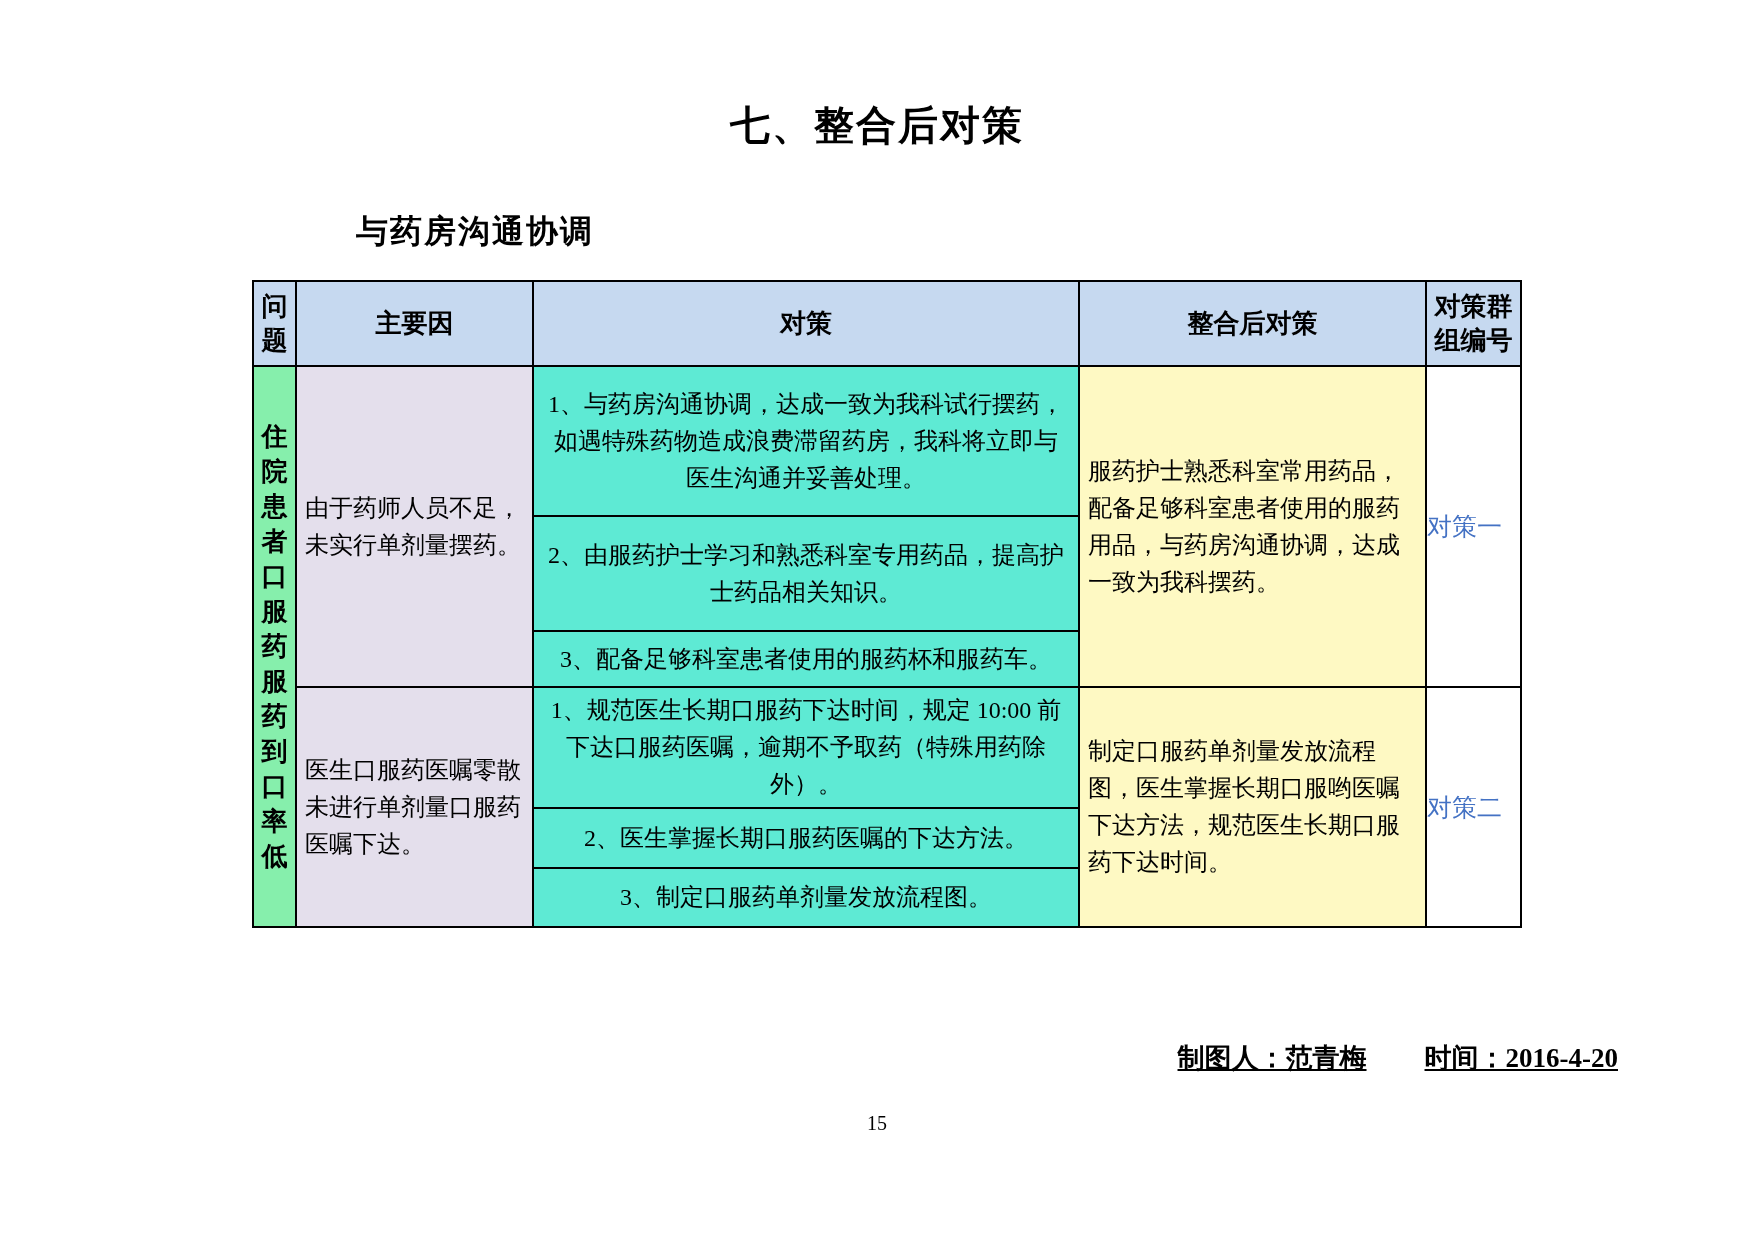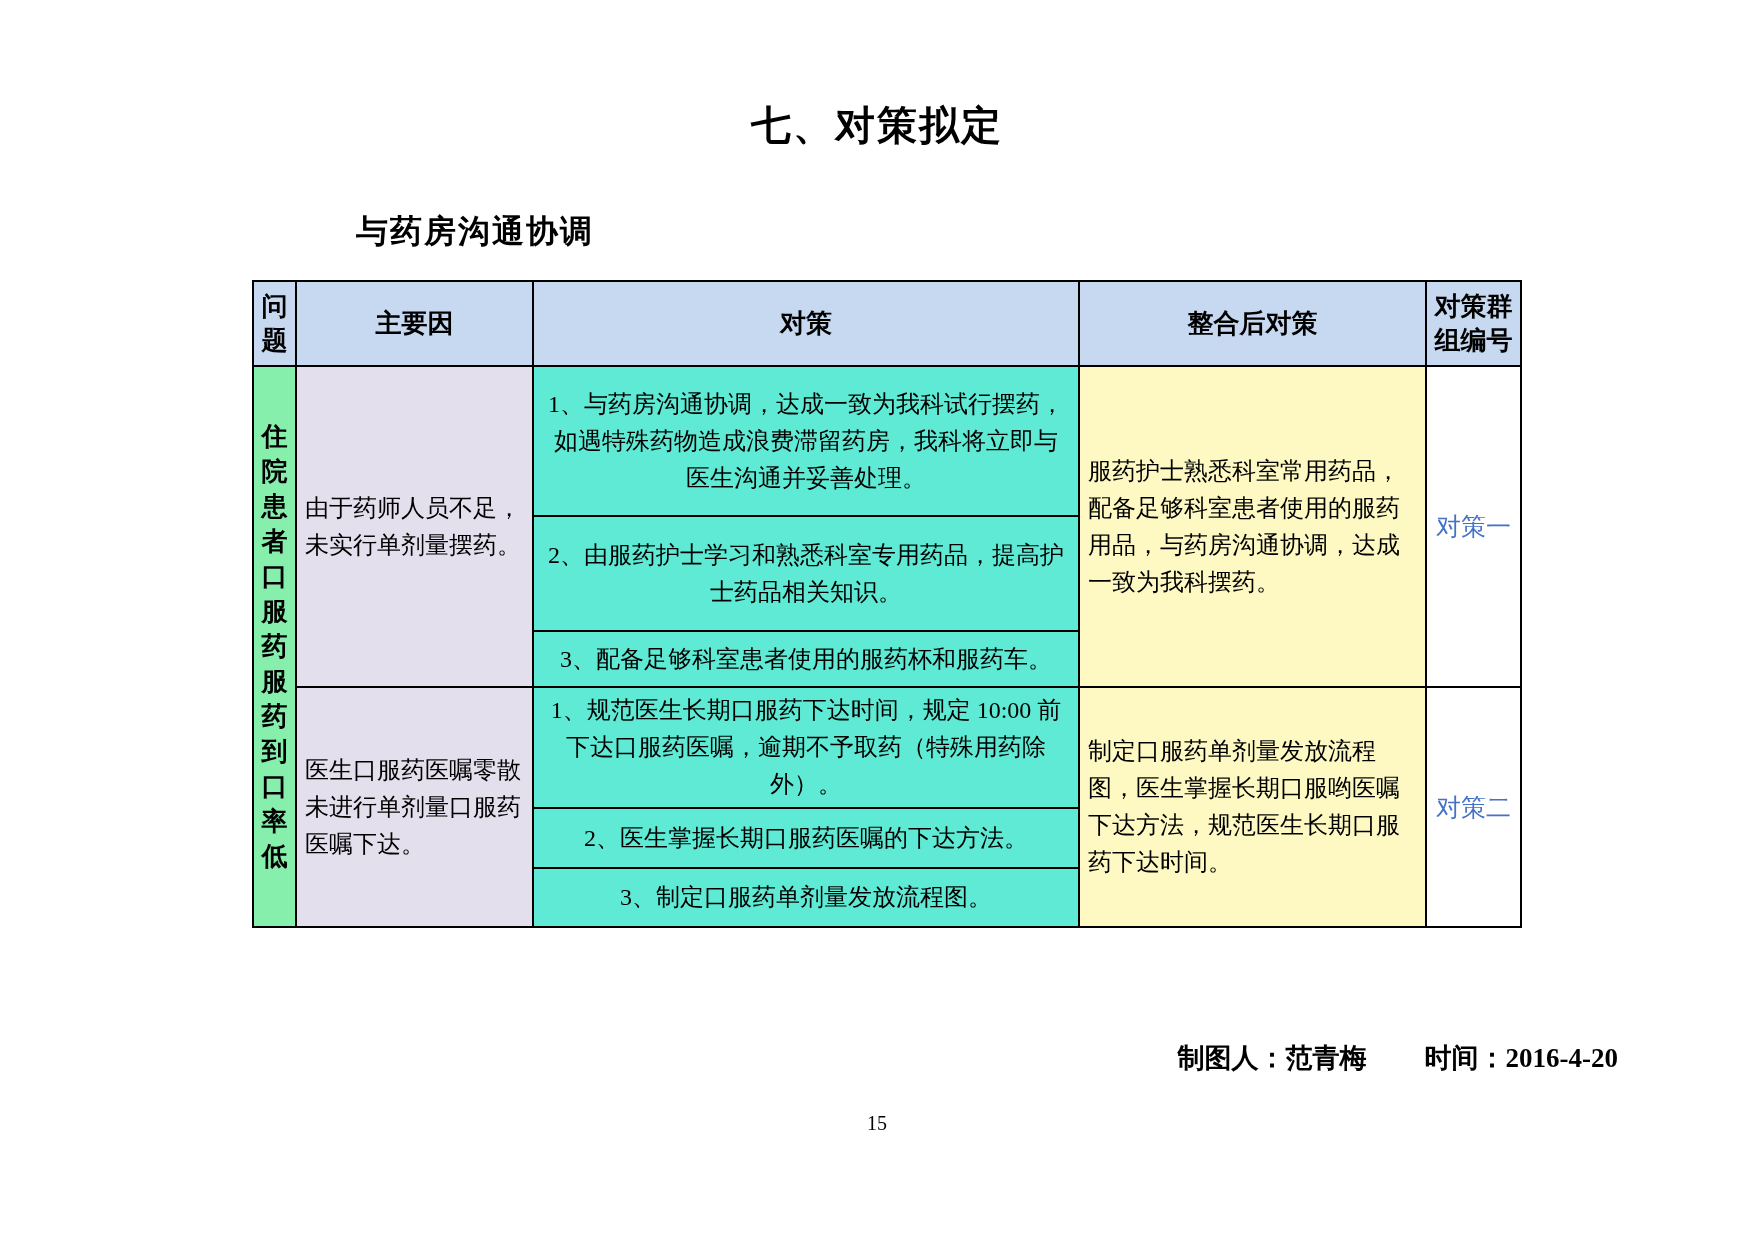--- a/index.html
+++ b/index.html
@@ -42,39 +42,39 @@
   }
   td.cm-cell {
     background:#5eead4; font-size:24px; line-height:37px;
     text-align:center; vertical-align:middle; padding:4px 9px;
   }
   td.int-cell {
     background:#fef9c3; font-size:24px; line-height:37px;
     text-align:left; vertical-align:middle; padding:4px 8px;
   }
   td.group-cell {
-    background:#ffffff; text-align:center; vertical-align:middle;
+    background:#ffffff; text-align:left; vertical-align:middle;
   }
   td.group-cell .link {
     font-size:25px; color:#4472C4; cursor:pointer;
   }
   .footer {
     position:absolute; top:1040px; right:136px;
-    font-size:27px; font-weight:bold; white-space:nowrap;
+    font-size:27px; font-weight:bold; white-space:nowrap;text-decoration:underline;
   }
   .footer .gap { margin-left:58px; }
   .pageno {
     position:absolute; top:1112px; left:0; width:100%;
     text-align:center; font-size:20px;
   }
 </style>
 </head>
 <body>
 
-<div class="title">七、对策拟定</div>
+<div class="title">七、整合后对策</div>
 <div class="subtitle">与药房沟通协调</div>
 
 <table class="main-table">
   <colgroup>
     <col style="width:43px">
     <col style="width:237px">
     <col style="width:546px">
     <col style="width:347px">
     <col style="width:95px">
   </colgroup>

